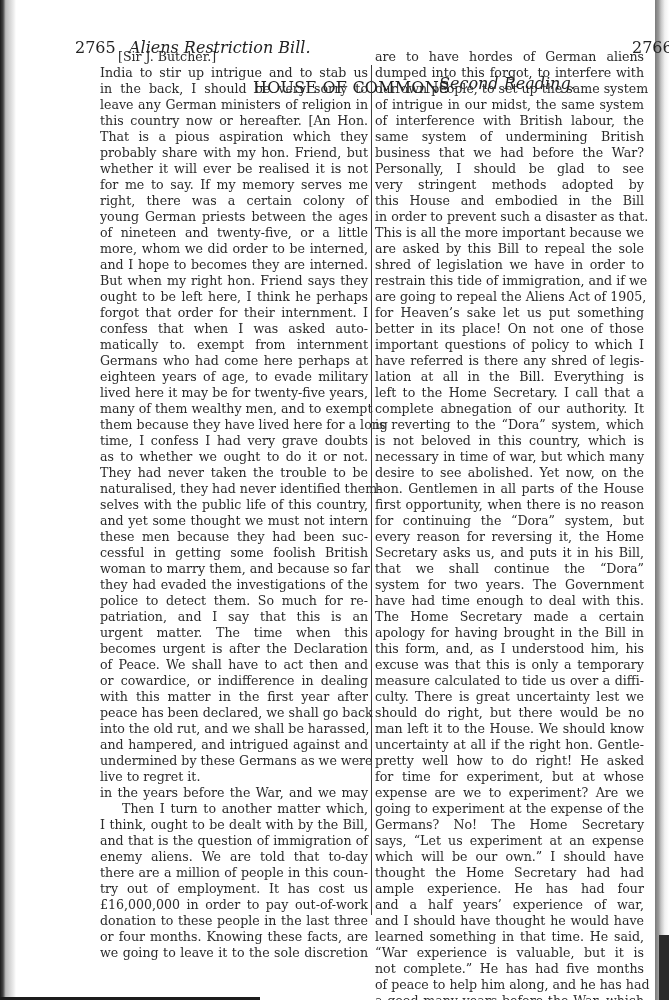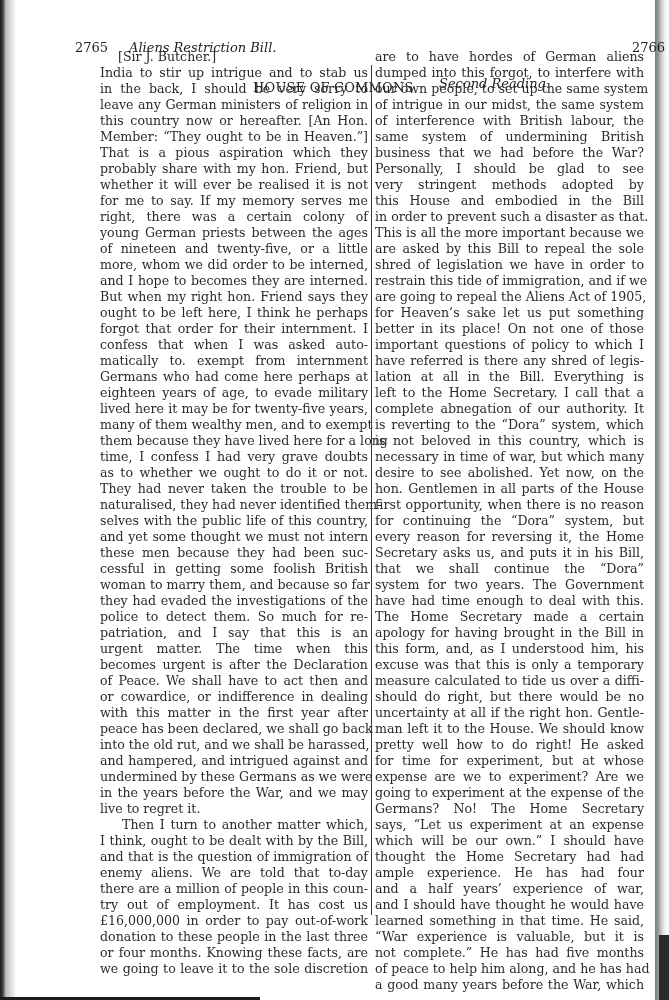--- a/index.html
+++ b/index.html
@@ -24,21 +24,21 @@
   .scan-edge-right-dark {
     position: absolute; right: 0; top: 935px; width: 10px; height: 65px;
     background: #2a2a2a;
   }
   .scan-edge-bottom {
     position: absolute; left: 0; bottom: 0; width: 260px; height: 3px;
     background: #1c1c1c;
   }
   .header {
     position: absolute; top: 40px; left: 75px; width: 580px; height: 16px;
-    font-size: 13px; line-height: 16px; color: #222;
+    font-size: 16px; line-height: 16px; color: #222;
   }
   .header span { position: absolute; top: 0; white-space: nowrap; }
   .hdr-left-num { left: 0; }
   .hdr-title { left: 54px; font-style: italic; }
   .hdr-house { left: 178px; letter-spacing: 0.2px; margin-top: 40px; }
   .hdr-reading { left: 364px; font-style: italic; margin-top: 36px; }
   .hdr-right-num { left: 557px; }
 
   .column {
     position: absolute; top: 66px;
@@ -76,21 +76,20 @@
 
 <div class="divider"></div>
 
 <div class="column col-left" style="top:49px;">
   <span class="line attribution">[Sir J. Butcher.]</span>
   <div id="left-lines">
       <span class="line">India to stir up intrigue and to stab us</span>
       <span class="line">in the back, I should be very sorry to</span>
       <span class="line">leave any German ministers of religion in</span>
       <span class="line">this country now or hereafter. [An Hon.</span>
-      <span class="line">Member: “They ought to be in Heaven.”]</span>
       <span class="line">That is a pious aspiration which they</span>
       <span class="line">probably share with my hon. Friend, but</span>
       <span class="line">whether it will ever be realised it is not</span>
       <span class="line">for me to say. If my memory serves me</span>
       <span class="line">right, there was a certain colony of</span>
       <span class="line">young German priests between the ages</span>
       <span class="line">of nineteen and twenty-five, or a little</span>
       <span class="line">more, whom we did order to be interned,</span>
       <span class="line">and I hope to becomes they are interned.</span>
       <span class="line">But when my right hon. Friend says they</span>
@@ -117,22 +116,22 @@
       <span class="line">patriation, and I say that this is an</span>
       <span class="line">urgent matter. The time when this</span>
       <span class="line">becomes urgent is after the Declaration</span>
       <span class="line">of Peace. We shall have to act then and</span>
       <span class="line">or cowardice, or indifference in dealing</span>
       <span class="line">with this matter in the first year after</span>
       <span class="line">peace has been declared, we shall go back</span>
       <span class="line">into the old rut, and we shall be harassed,</span>
       <span class="line">and hampered, and intrigued against and</span>
       <span class="line">undermined by these Germans as we were</span>
+      <span class="line last">live to regret it.</span>
       <span class="line">in the years before the War, and we may</span>
-      <span class="line last">live to regret it.</span>
       <span class="line indent">Then I turn to another matter which,</span>
       <span class="line">I think, ought to be dealt with by the Bill,</span>
       <span class="line">and that is the question of immigration of</span>
       <span class="line">enemy aliens. We are told that to-day</span>
       <span class="line">there are a million of people in this coun-</span>
       <span class="line">try out of employment. It has cost us</span>
       <span class="line">£16,000,000 in order to pay out-of-work</span>
       <span class="line">donation to these people in the last three</span>
       <span class="line">or four months. Knowing these facts, are</span>
       <span class="line">we going to leave it to the sole discretion</span>
@@ -174,23 +173,24 @@
       <span class="line">every reason for reversing it, the Home</span>
       <span class="line">Secretary asks us, and puts it in his Bill,</span>
       <span class="line">that we shall continue the “Dora”</span>
       <span class="line">system for two years. The Government</span>
       <span class="line">have had time enough to deal with this.</span>
       <span class="line">The Home Secretary made a certain</span>
       <span class="line">apology for having brought in the Bill in</span>
       <span class="line">this form, and, as I understood him, his</span>
       <span class="line">excuse was that this is only a temporary</span>
       <span class="line">measure calculated to tide us over a diffi-</span>
+      <span class="line">culty. There is great uncertainty lest we</span>
       <span class="line">should do right, but there would be no</span>
+      <span class="line">man left it to the House. We should know</span>
       <span class="line">uncertainty at all if the right hon. Gentle-</span>
-      <span class="line">man left it to the House. We should know</span>
       <span class="line">pretty well how to do right! He asked</span>
       <span class="line">for time for experiment, but at whose</span>
       <span class="line">expense are we to experiment? Are we</span>
       <span class="line">going to experiment at the expense of the</span>
       <span class="line">Germans? No! The Home Secretary</span>
       <span class="line">says, “Let us experiment at an expense</span>
       <span class="line">which will be our own.” I should have</span>
       <span class="line">thought the Home Secretary had had</span>
       <span class="line">ample experience. He has had four</span>
       <span class="line">and a half years’ experience of war,</span>

